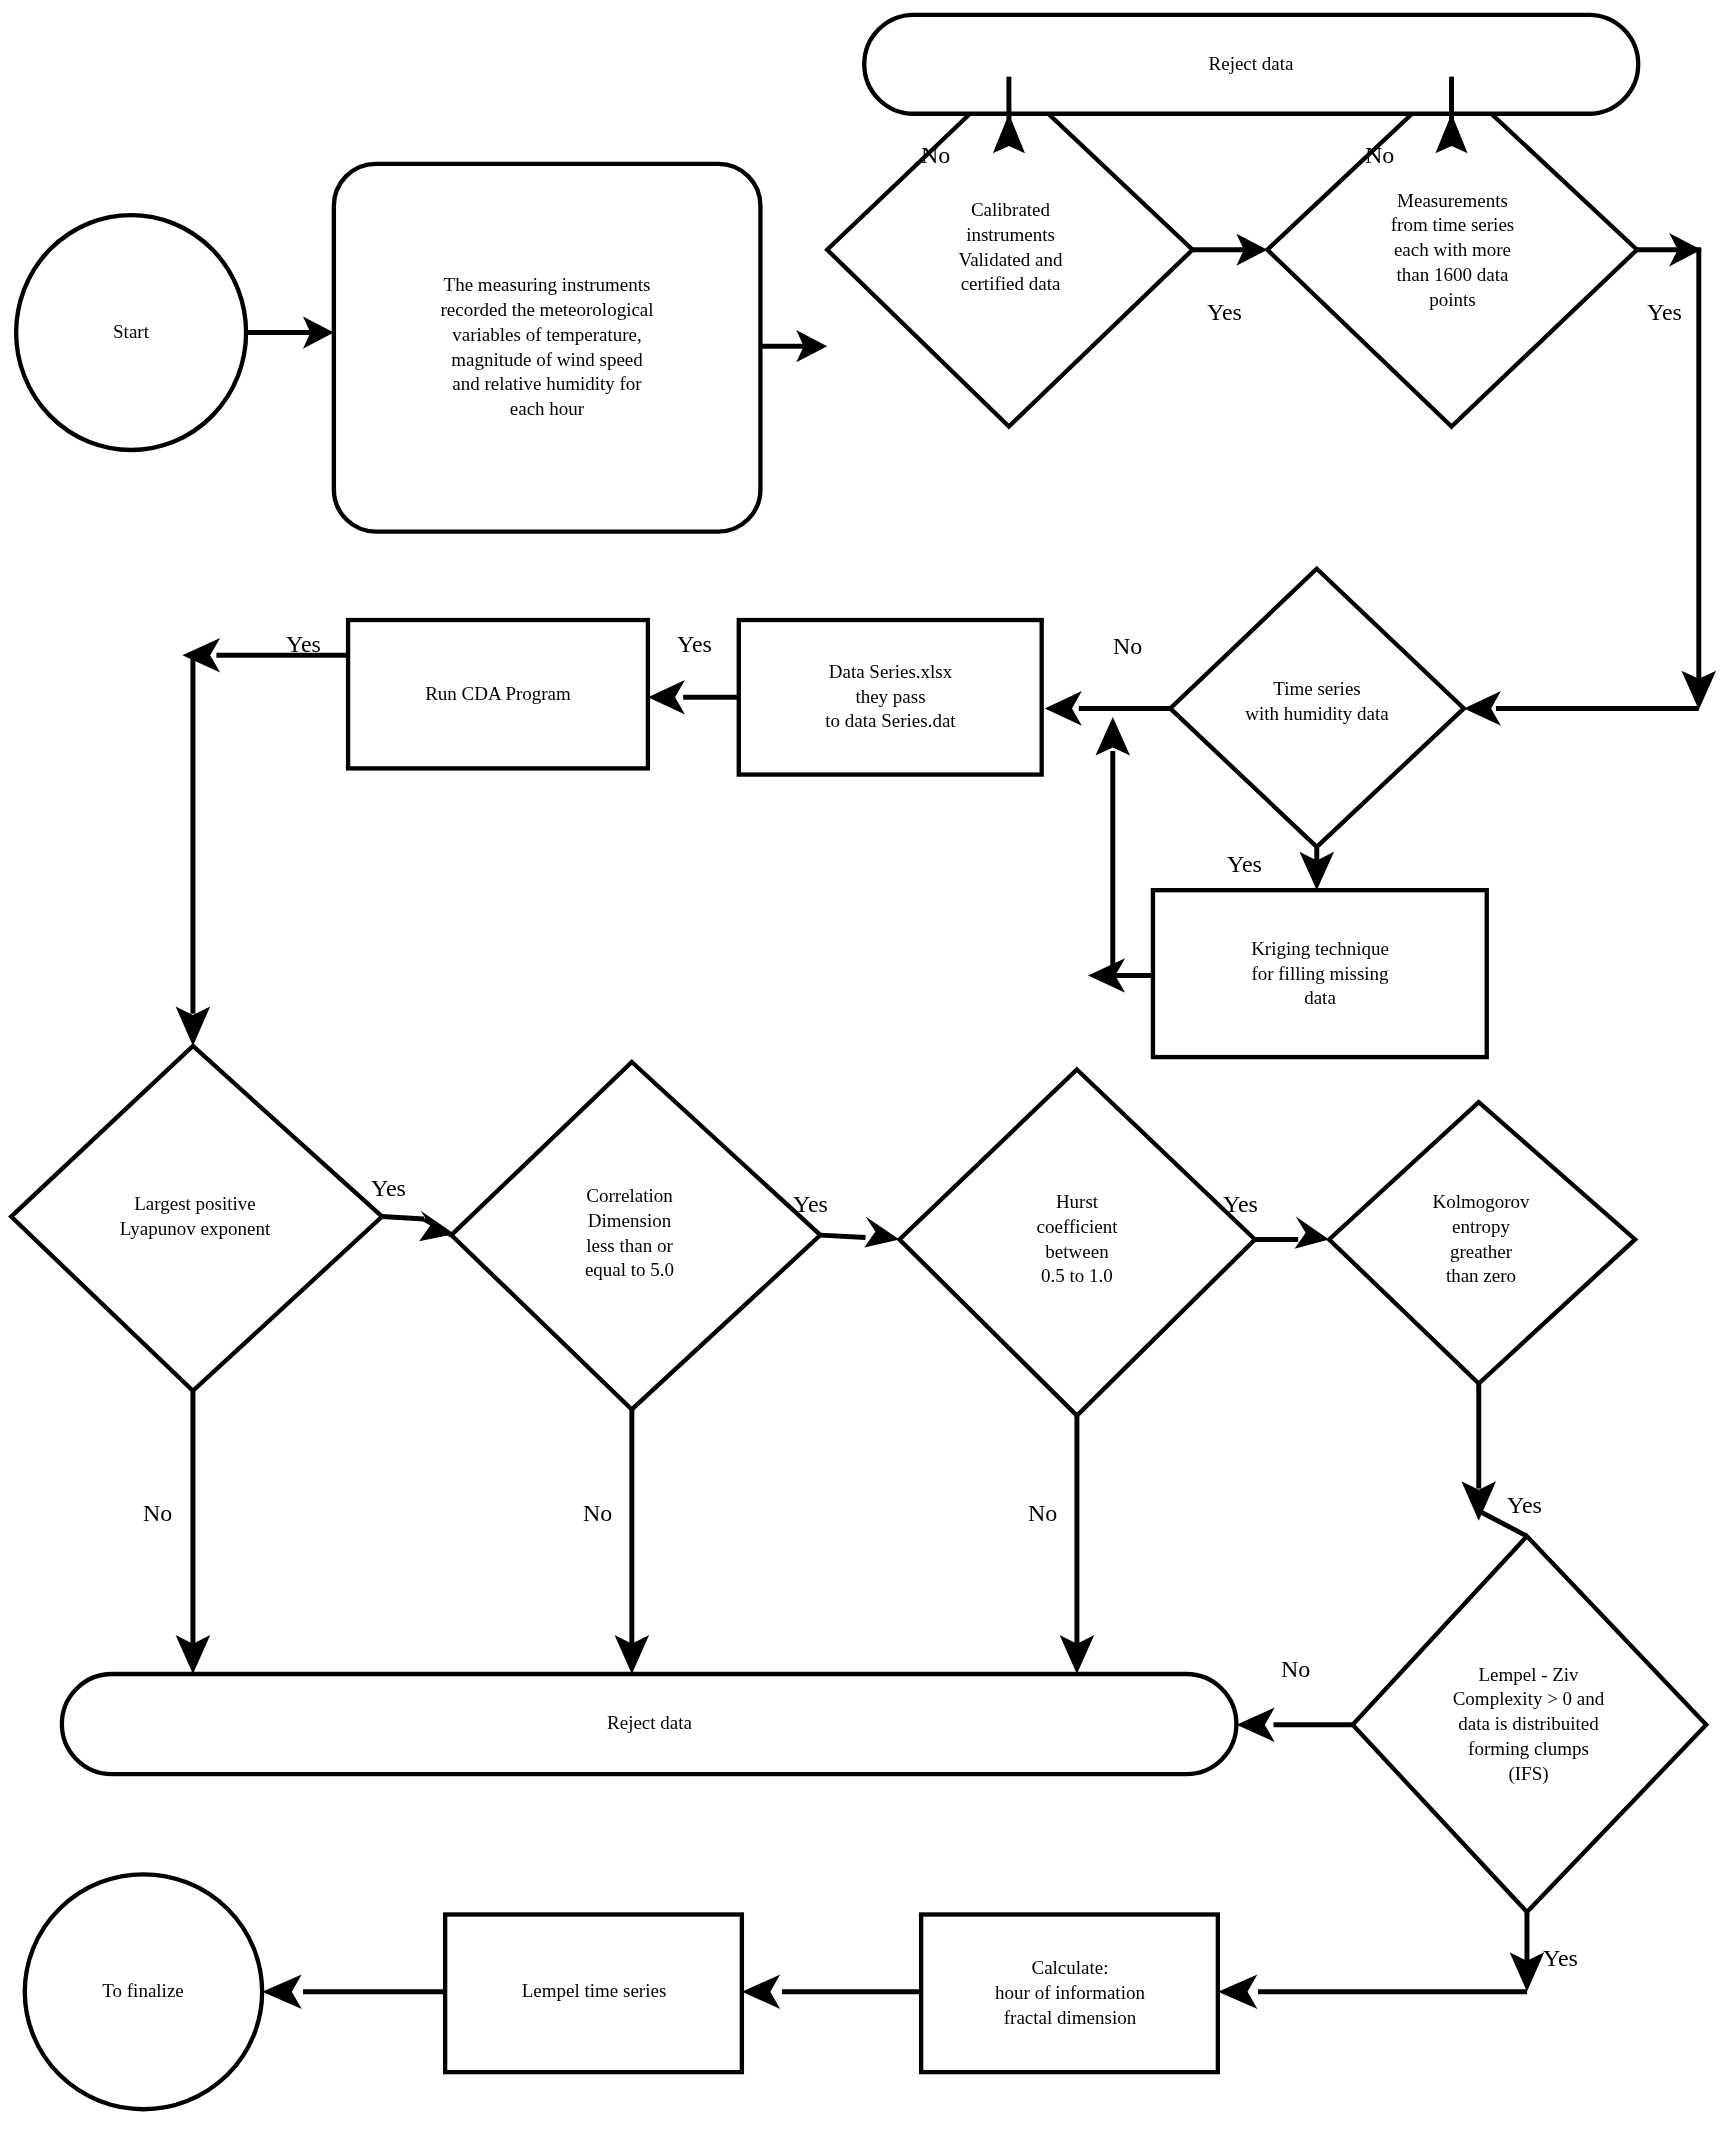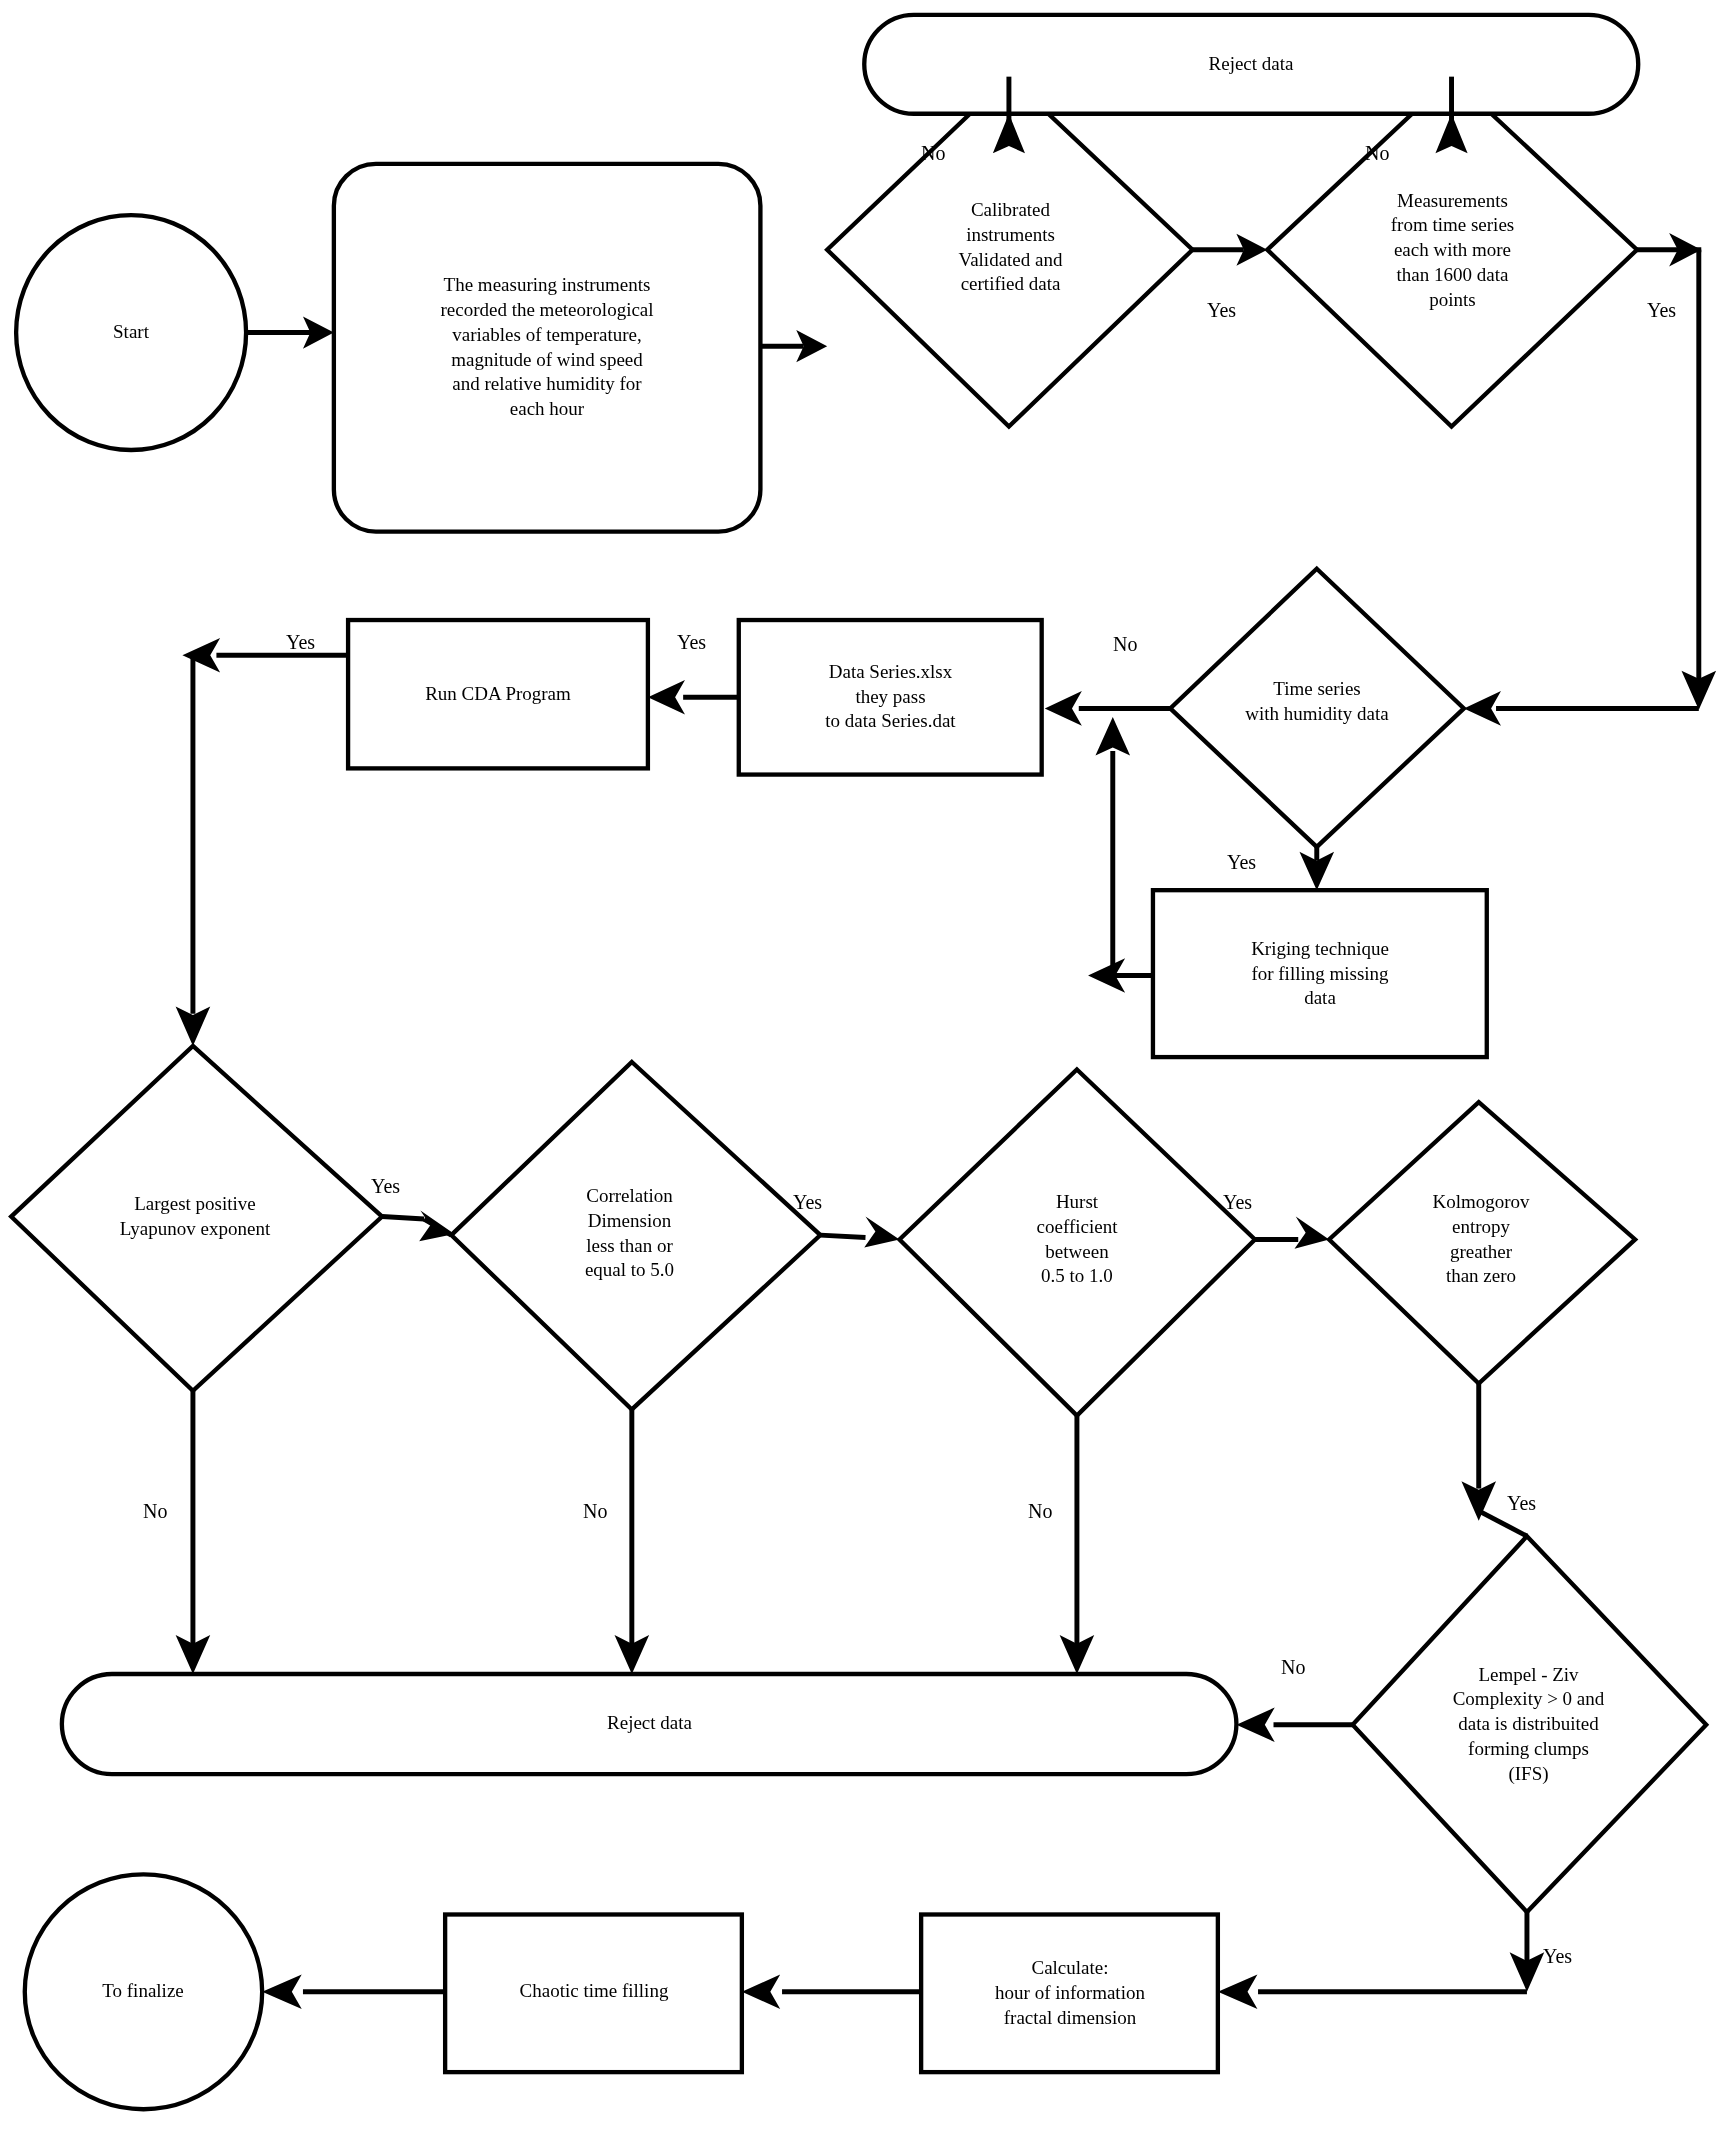--- a/index.html
+++ b/index.html
@@ -48,21 +48,21 @@
     white-space: pre-line;
     pointer-events: none;
     display: flex;
     align-items: center;
     justify-content: center;
   }
   .edgelabel {
     position: absolute;
     color: #000000;
     font-family: "Liberation Serif", "DejaVu Serif", serif;
-    font-size: 20px;
+    font-size: 24px;
     line-height: 1;
     white-space: nowrap;
   }
   .fs-46 { font-size: 19px; }
 </style>
 </head>
 <body>
 
 <div id="canvas">
 
@@ -290,21 +290,21 @@
 data is distribuited
 forming clumps
 (IFS)</div>
 
   <div class="nodetext fs-46" style="left:62px; top:1699px; width:1175px; height:49px;">Reject data</div>
 
   <div class="nodetext fs-46" style="left:924px; top:1921px; width:292px; height:145px;">Calculate:
 hour of information
 fractal dimension</div>
 
-  <div class="nodetext fs-46" style="left:448px; top:1967px; width:292px; height:49px;">Chaotic time filling</div>
+  <div class="nodetext fs-46" style="left:448px; top:1967px; width:292px; height:49px;">Lempel time series</div>
 
   <div class="nodetext fs-46" style="left:43px; top:1967px; width:200px; height:49px;">To finalize</div>
 
   <div class="edgelabel" style="left:921px; top:143px;">No</div>
 
   <div class="edgelabel" style="left:1207px; top:300px;">Yes</div>
 
   <div class="edgelabel" style="left:1365px; top:143px;">No</div>
 
   <div class="edgelabel" style="left:1647px; top:300px;">Yes</div>

